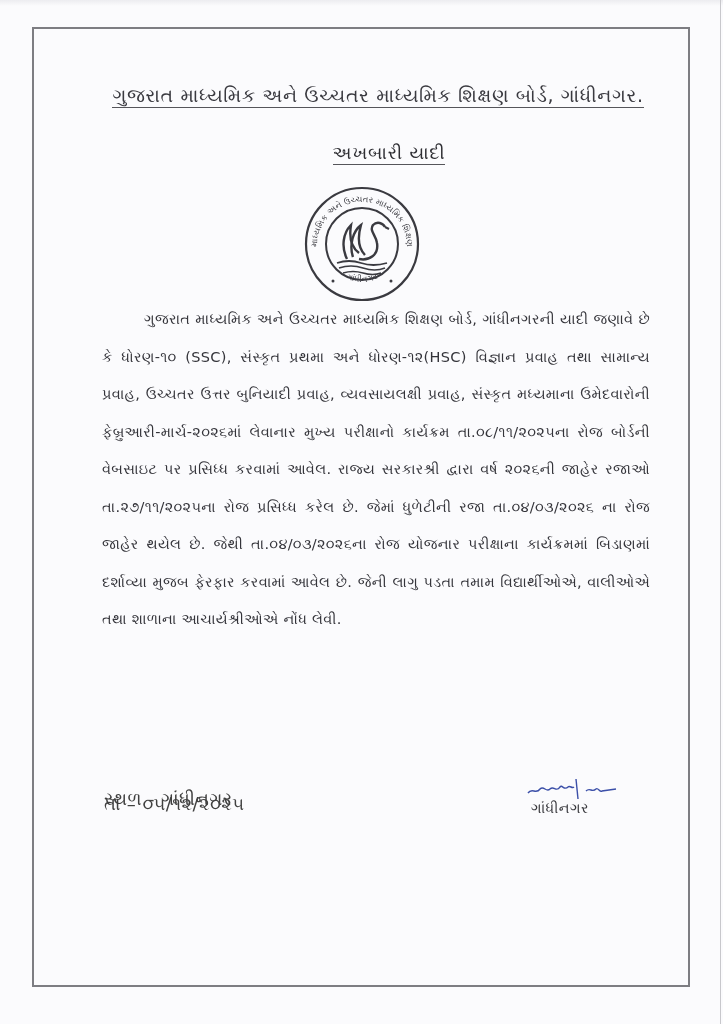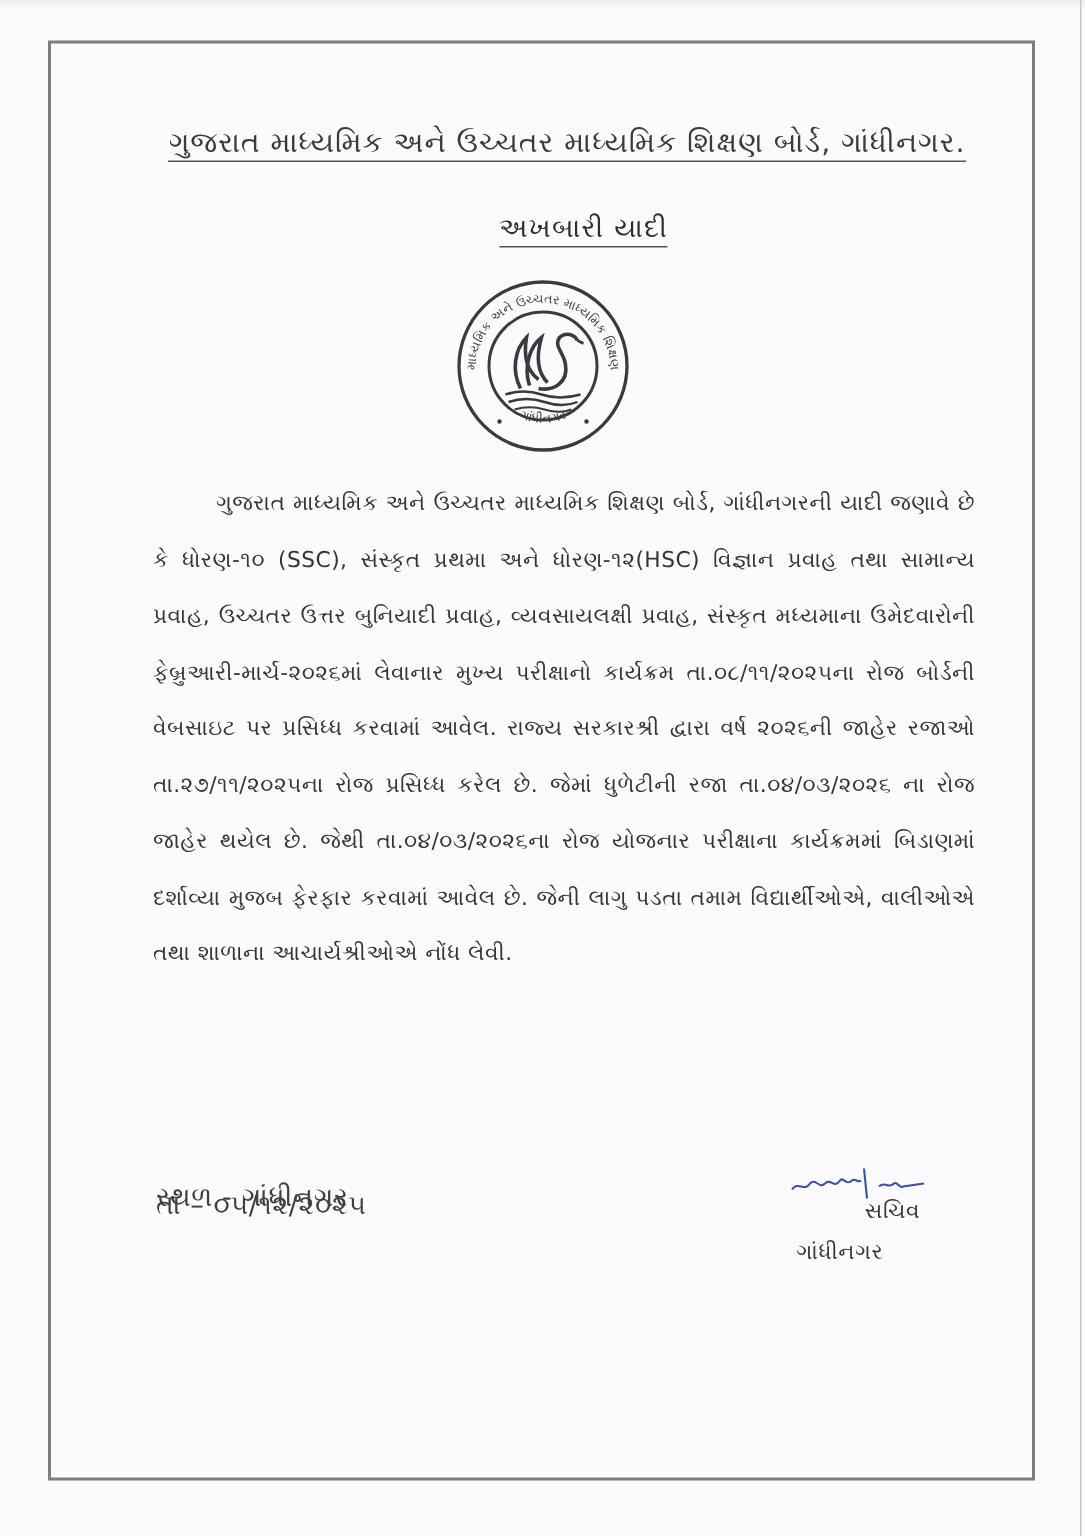--- a/index.html
+++ b/index.html
@@ -71,21 +71,21 @@
     .seal {
       position: absolute;
       left: 303px;
       top: 185px;
       width: 118px;
       height: 118px;
     }
     .body-text {
       position: absolute;
       left: 102px;
-      top: 318px;
+      top: 301px;
       width: 548px;
       font-size: 14.5px;
       line-height: 37.5px;
       text-align: justify;
       letter-spacing: 0.3px;
       color: #34343a;
     }
     .body-text .indent {
       display: inline-block;
       width: 42px;
@@ -170,15 +170,14 @@
 
 <div class="signature">
   <svg width="100" height="30" viewBox="0 0 100 30">
     <path d="M 2 18 C 6 12, 10 20, 14 14 C 18 10, 20 18, 24 14 C 28 10, 30 18, 34 12 C 36 9, 38 16, 42 12 C 44 10, 46 14, 48 12" fill="none" stroke="#3b4fa8" stroke-width="1.4"></path>
     <path d="M 50 4 L 52 24" stroke="#3b4fa8" stroke-width="1.4"></path>
     <path d="M 60 16 C 64 12, 66 18, 70 14 C 72 12, 74 18, 76 16 L 90 14" fill="none" stroke="#3b4fa8" stroke-width="1.4"></path>
   </svg>
 </div>
 
 <div class="sign-block">
-  <div class="designation">સચિવ</div>
   <div>ગાંધીનગર</div>
 </div>
 
 </body></html>

